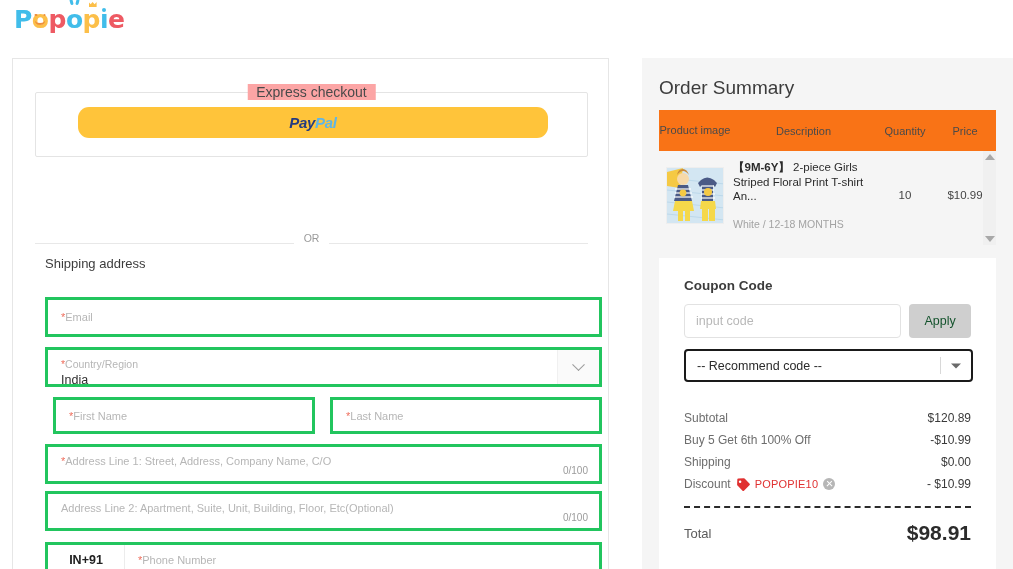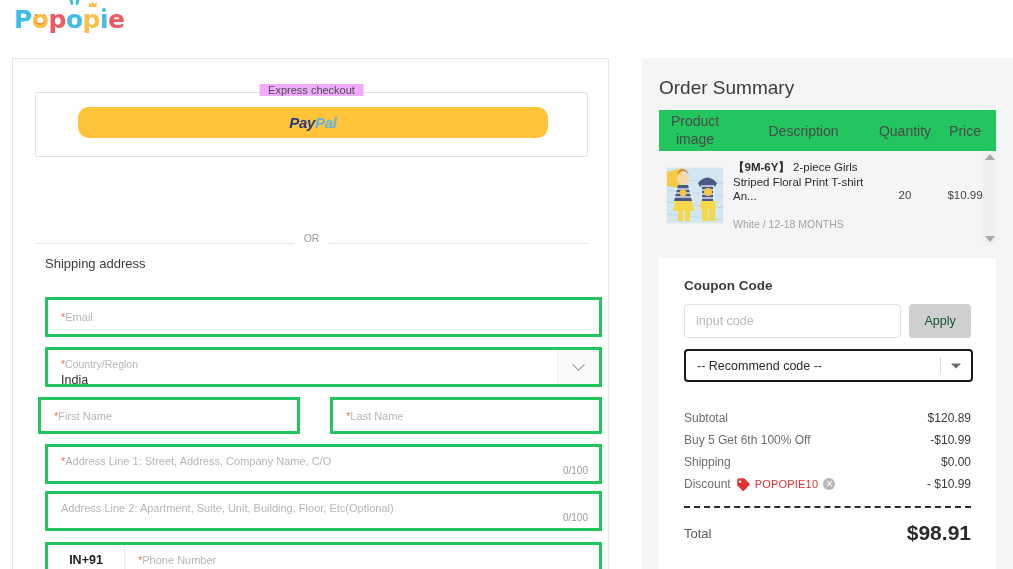--- a/index.html
+++ b/index.html
@@ -64,22 +64,22 @@
     background: #fff;
   }
 
   .express-box {
     position: absolute; left: 22px; top: 33px;
     width: 553px; height: 65px;
     border: 1px solid #e4e4e4; border-radius: 2px;
   }
   .express-legend {
     position: absolute; left: 50%; top: -9px; transform: translateX(-50%);
-    background: #f0abfc; padding: 0 9px;
-    font-size: 11px; color: #4a4a4a; white-space: nowrap;
+    background: #fca5a5; padding: 0 9px;
+    font-size: 14px; color: #4a4a4a; white-space: nowrap;
   }
   .paypal-btn {
     position: absolute; left: 42px; top: 14px;
     width: 470px; height: 31px;
     background: #ffc43a; border: none; border-radius: 11px;
     cursor: pointer; display: flex; align-items: center; justify-content: center;
   }
   .pp-logo { font-size: 15px; font-weight: bold; font-style: italic; letter-spacing: -0.3px; }
   .pp-1 { color: #253b80; }
   .pp-2 { color: #60b5e6; }
@@ -134,21 +134,21 @@
   }
   .phone-prefix {
     position: absolute; left: 0; top: 0; bottom: 0; width: 77px;
     border-right: 1px solid #ececec;
     display: flex; align-items: center; justify-content: center;
     font-size: 12.5px; font-weight: bold; color: #222;
   }
 
   #f-email    { left: 32px; top: 238px; width: 557px; height: 40px; }
   #f-country  { left: 32px; top: 288px; width: 557px; height: 40px; }
-  #f-first    { left: 25px; top: 338px; width: 262px; height: 37px; }
+  #f-first    { left: 40px; top: 338px; width: 262px; height: 37px; }
   #f-last     { left: 317px; top: 338px; width: 272px; height: 37px; }
   #f-addr1    { left: 32px; top: 385px; width: 557px; height: 40px; }
   #f-addr2    { left: 32px; top: 432px; width: 557px; height: 40px; }
   #f-phone    { left: 32px; top: 483px; width: 557px; height: 36px; }
   #f-phone .ph { left: 90px; }
 
   
   .summary-panel {
     position: absolute; left: 642px; top: 58px;
     width: 371px; height: 511px;
@@ -158,22 +158,22 @@
     position: absolute; left: 17px; top: 19px;
     font-size: 19px; color: #3c3c3c; font-weight: normal;
   }
 
   .product-table {
     position: absolute; left: 17px; top: 52px;
     width: 337px; height: 135px;
   }
   .table-head {
     display: flex; align-items: center;
-    background: #22c55e; height: 41px;
-    font-size: 14px; color: #4a4a4a;
+    background: #f97316; height: 41px;
+    font-size: 11px; color: #4a4a4a;
   }
   .th-img  { width: 72px; text-align: center; line-height: 1.25; }
   .th-desc { flex: 1; text-align: center; }
   .th-qty  { width: 58px; text-align: center; }
   .th-price{ width: 62px; text-align: center; }
 
   .table-row {
     display: flex; align-items: center;
     height: 80px; padding-top: 8px;
     font-size: 11.5px; color: #444;
@@ -378,21 +378,21 @@
               <circle cx="41" cy="24" r="4" fill="#f5c944"></circle>
               <path d="M34 33 l14 0 l1 8 l-16 0 z" fill="#f5d84a"></path>
               <path d="M35 41 l6 0 l0 12 l-6 0 z M42 41 l6 0 l0 12 l-6 0 z" fill="#f5d84a"></path>
             </svg>
           </div>
         </div>
         <div class="cell-desc">
           <div class="desc-main"><b>【9M-6Y】</b><span> 2-piece Girls Striped Floral Print T-shirt An...</span></div>
           <div class="desc-var">White / 12-18 MONTHS</div>
         </div>
-        <div class="cell-qty">20</div>
+        <div class="cell-qty">10</div>
         <div class="cell-price">$10.99</div>
       </div>
 
       <div class="scrollbar">
         <i class="sb-arrow sb-up"></i>
         <i class="sb-arrow sb-down"></i>
       </div>
     </div>
 
     <div class="coupon-card">

